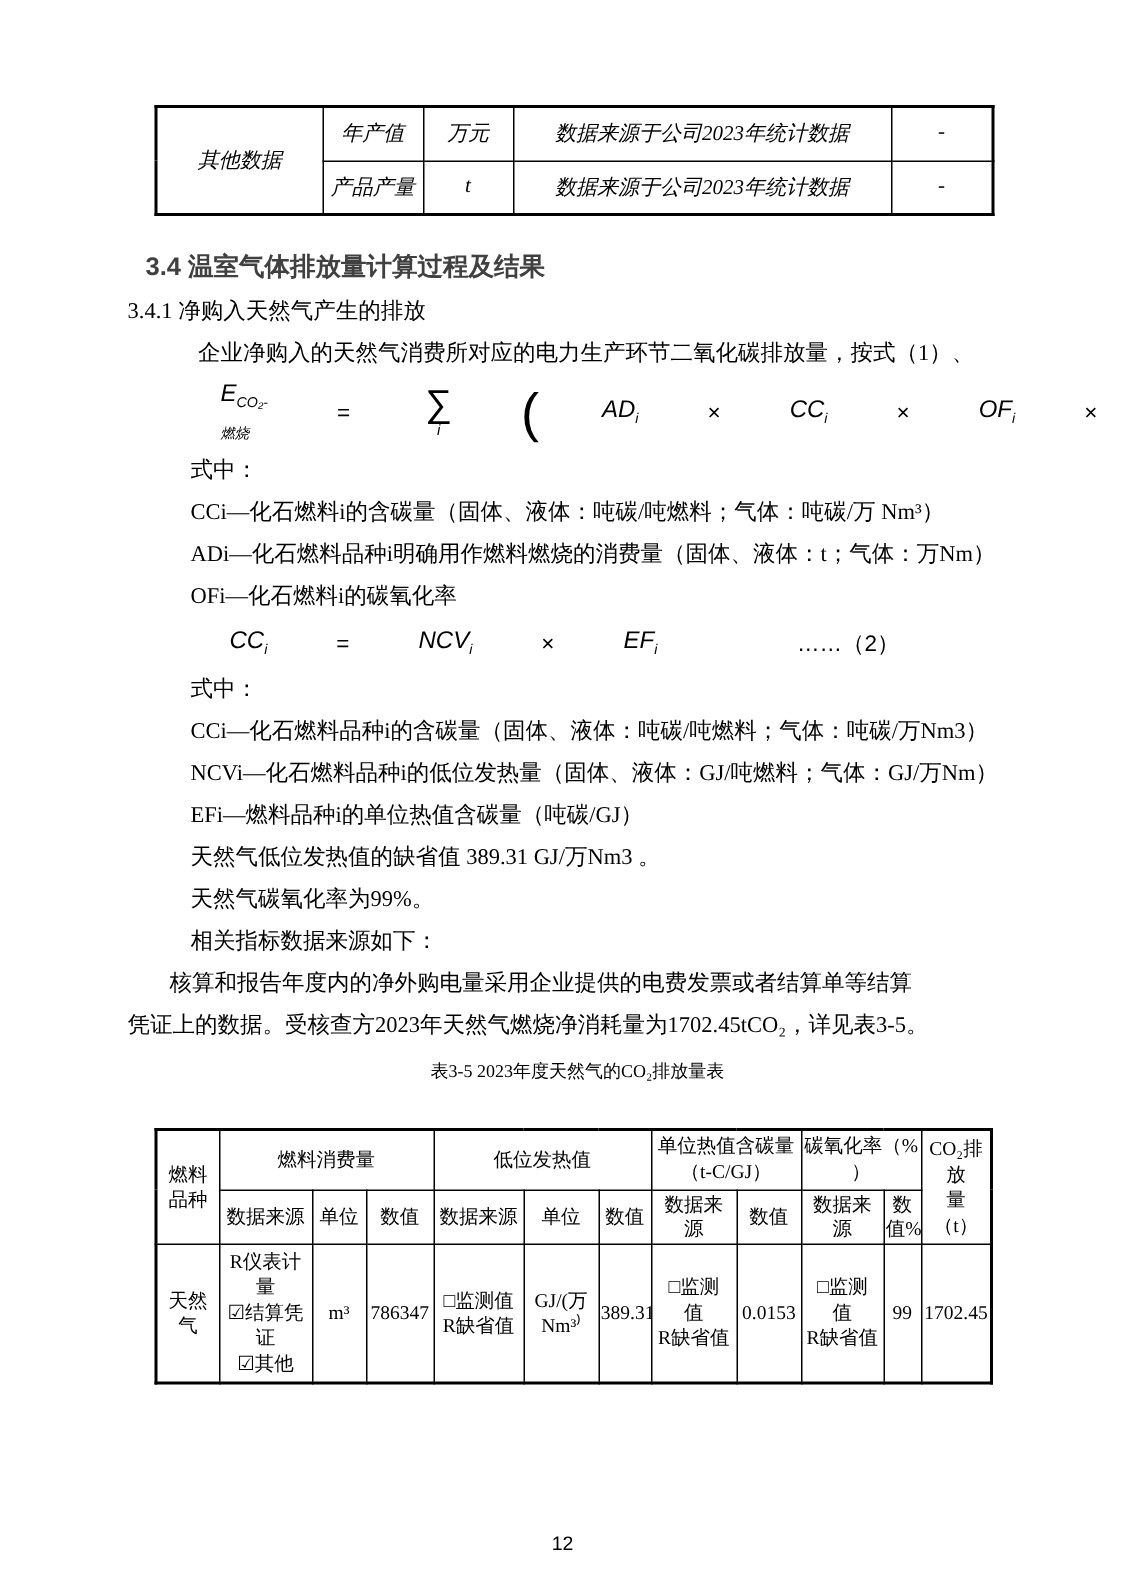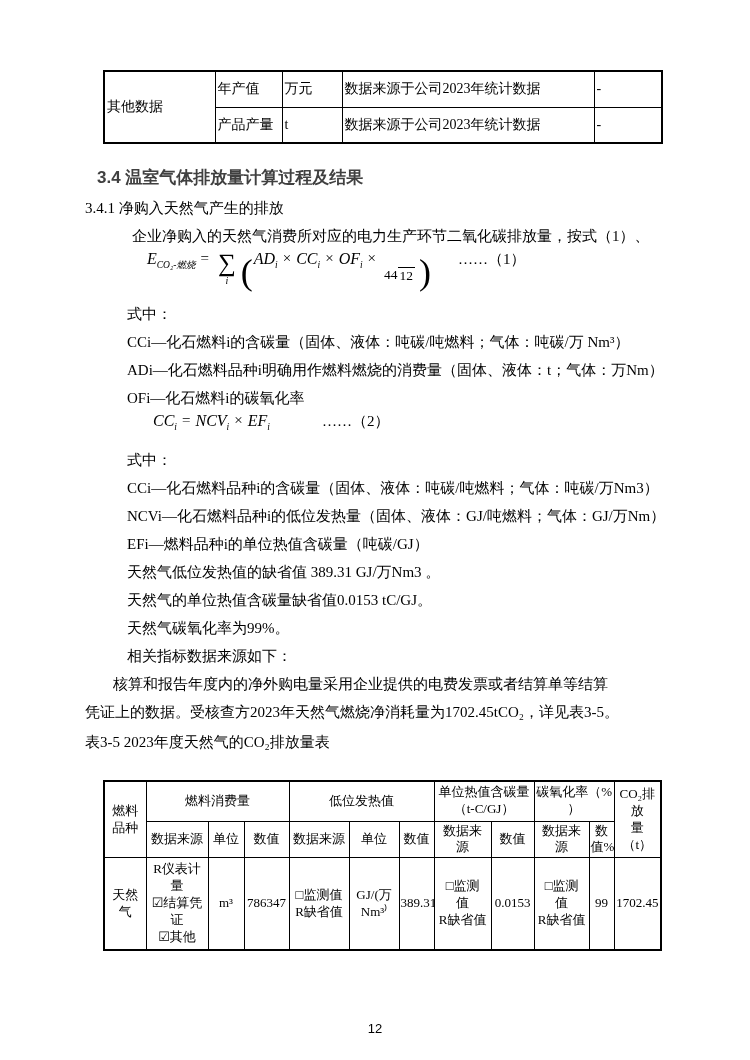--- a/index.html
+++ b/index.html
@@ -10,53 +10,54 @@
     margin:0 auto;
   }
   .content { padding:70px 65px 0 85px; }
 
   
   table.t-top {
     border-collapse:collapse; table-layout:fixed; width:558px;
     margin-left:18px; border:2px solid #000;
   }
   table.t-top td {
-    border:1px solid #000; vertical-align:middle;
-    font-size:14px; height:36px; padding:0 2px;
+    border:1px solid #000; text-align:center; vertical-align:middle;
+    font-size:14px; height:36px; padding:0 2px;font-style:italic;
   }
 
   
   .heading {
     margin:22px 0 4px 12px; font-family:"Liberation Sans", sans-serif;
     font-weight:bold; font-size:17px; line-height:24px; color:#404040;
   }
   .line { font-size:15px; height:28px; line-height:28px; white-space:nowrap; }
   .ind  { padding-left:42px; }
   .indent-first { text-indent:47px; }
   .indent-para  { text-indent:28px; }
 
   
   .formula {
-    display:flex; font-size:16px; font-style:italic;
-    font-family:Liberation Serif, serif;
+    display:flex; align-items:center; font-size:16px; font-style:italic;
+    font-family:Liberation Sans, sans-serif;
+    gap:41px;
   }
   .f1 { height:50px; padding-left:62px; }
   .f2 { height:34px; padding-left:68px; }
   .formula sub { font-size:9.5px; font-style:italic; }
   .op { font-style:normal; margin:0 5px; font-size:15px; }
   .sigma-wrap { display:inline-flex; flex-direction:column; align-items:center; line-height:1; margin:0 4px; }
   .sigma { font-size:25px; font-style:normal; line-height:1; }
   .sigma-sub { font-size:10px; line-height:1.1; }
   .bigparen { font-size:36px; font-style:normal; font-weight:300; line-height:44px; margin:0 1px; }
   .frac { display:inline-flex; flex-direction:row; align-items:center; font-style:normal; font-size:13.5px; line-height:1.15; margin:0 3px; }
   .frac .den { border-top:1px solid #000; padding:0 2px; }
   .dots1 { font-style:normal; margin-left:26px; font-size:15px; }
   .dots2 { font-style:normal; margin-left:52px; font-size:15px; }
 
-  .caption { text-align:left; font-size:15px; height:30px; line-height:30px; margin-top:1px; }
+  .caption { text-align:center; font-size:12px; height:30px; line-height:30px; margin-top:1px; }
 
   
   table.t35 {
     border-collapse:collapse; table-layout:fixed; width:557px;
     margin:23px 0 0 18px; border:2px solid #000;
   }
   table.t35 td {
     border:1px solid #000; text-align:center; vertical-align:middle;
     font-size:13px; padding:1px; line-height:1.3; overflow:hidden;
   }
@@ -140,21 +141,20 @@
       <span class="op">×</span>
       <span><span>EF</span><sub>i</sub></span>
       <span class="dots2">……（2）</span>
     </div>
 
     <div class="line ind">式中：</div>
     <div class="line ind">CCi—化石燃料品种i的含碳量（固体、液体：吨碳/吨燃料；气体：吨碳/万Nm3）</div>
     <div class="line ind">NCVi—化石燃料品种i的低位发热量（固体、液体：GJ/吨燃料；气体：GJ/万Nm）</div>
     <div class="line ind">EFi—燃料品种i的单位热值含碳量（吨碳/GJ）</div>
     <div class="line ind">天然气低位发热值的缺省值 389.31 GJ/万Nm3 。</div>
-    <div class="line ind">天然气的单位热值含碳量缺省值0.0153 tC/GJ。</div>
     <div class="line ind">天然气碳氧化率为99%。</div>
     <div class="line ind">相关指标数据来源如下：</div>
     <div class="line indent-para">核算和报告年度内的净外购电量采用企业提供的电费发票或者结算单等结算</div>
     <div class="line">凭证上的数据。受核查方2023年天然气燃烧净消耗量为1702.45tCO₂，详见表3-5。</div>
 
     <div class="caption">表3-5 2023年度天然气的CO₂排放量表</div>
 
     <table class="t35">
       <colgroup>
         <col style="width:42px">

